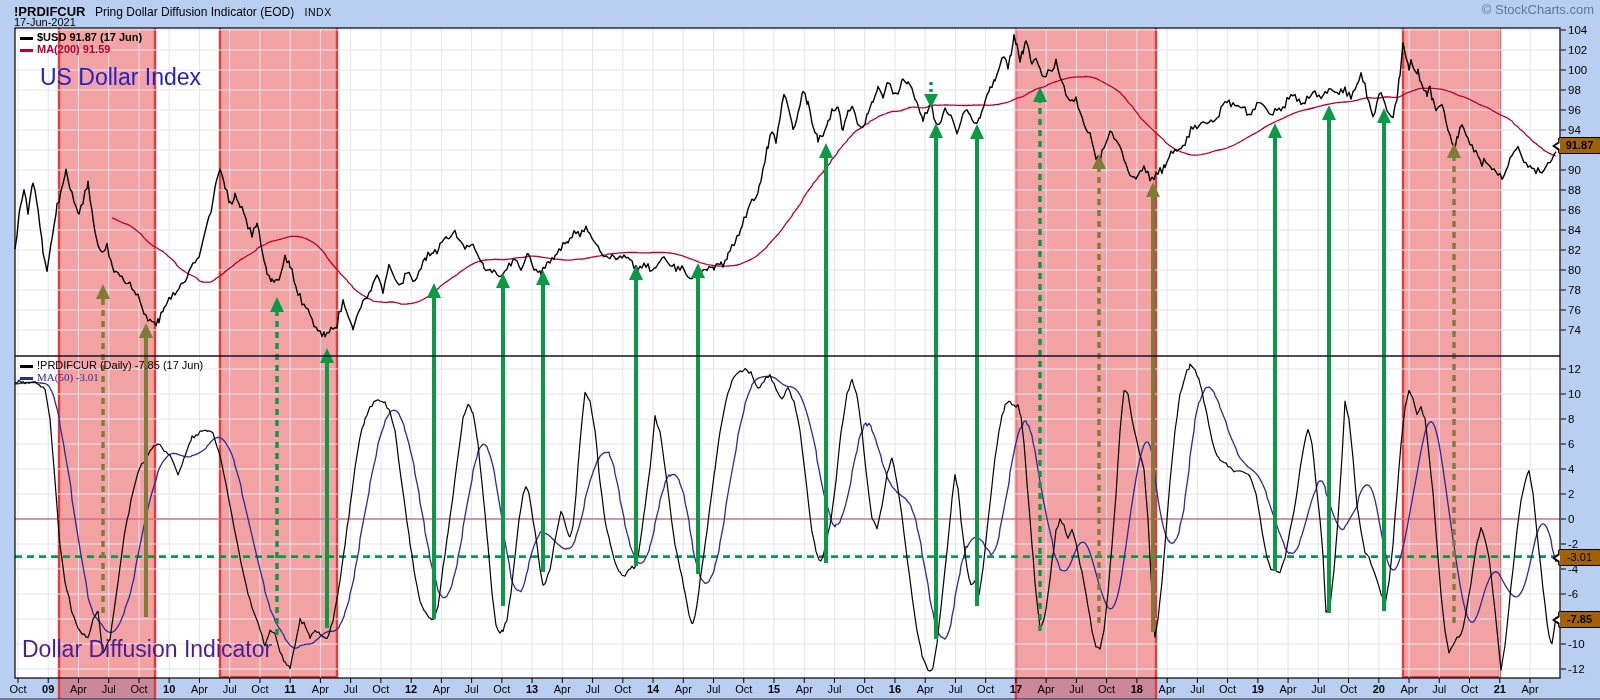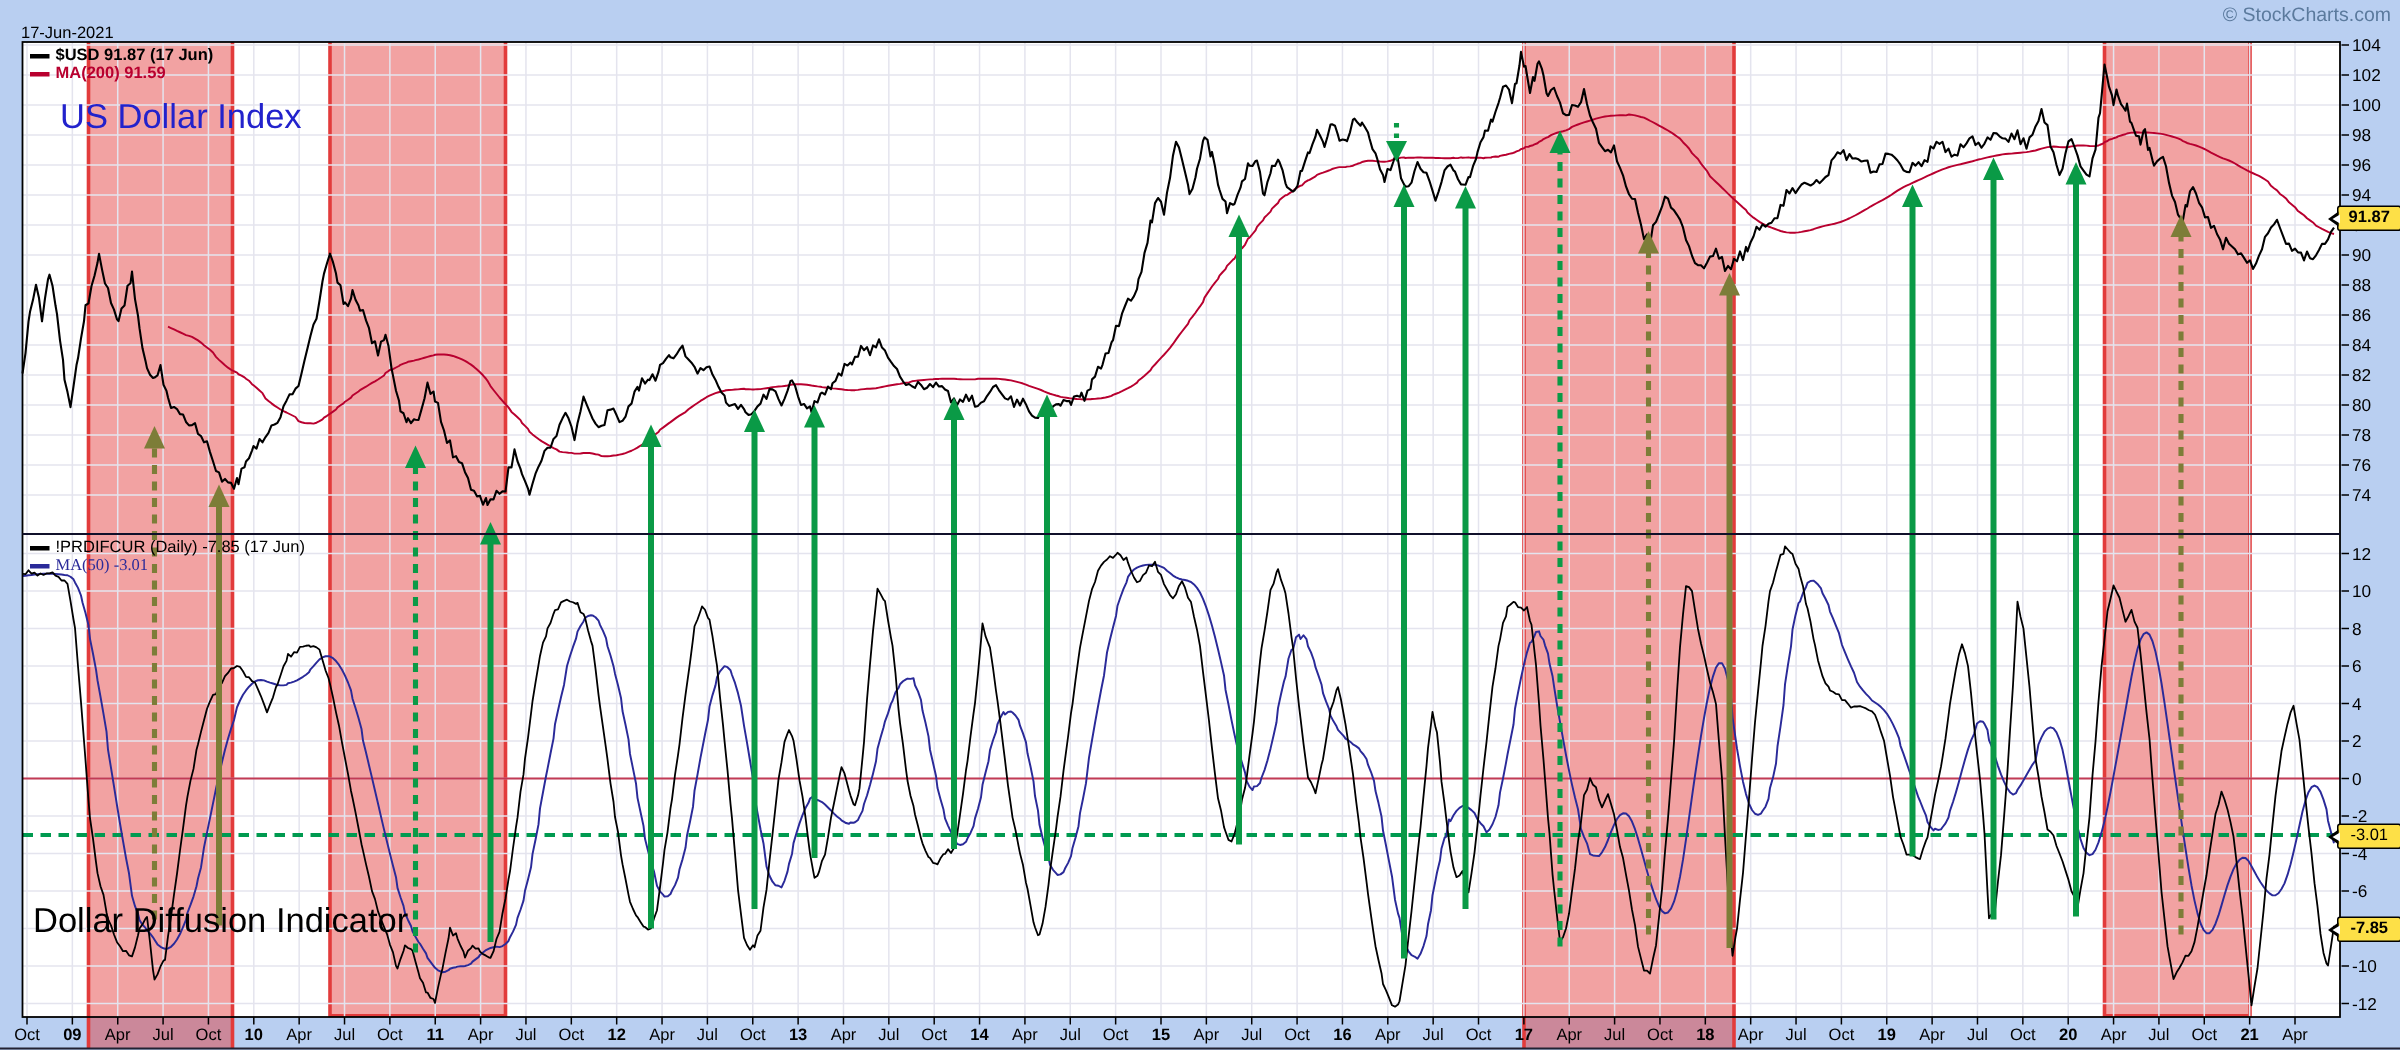--- a/index.html
+++ b/index.html
@@ -12,33 +12,38 @@
   .hdr .exch{font-size:10.5px;color:#000;margin-left:6px;letter-spacing:.5px;}
   .date{position:absolute;left:14px;top:16px;font-size:11px;color:#000;z-index:4;}
   .copyright{position:absolute;right:6px;top:2px;font-size:13px;color:#5b7a9d;z-index:4;}
   .ohlc{position:absolute;right:46px;top:13px;font-size:11.5px;color:#222;z-index:4;white-space:nowrap;}
   .ohlc b{color:#000;margin-left:9px;}
   .tri-up{display:inline-block;width:0;height:0;border-left:5px solid transparent;
           border-right:5px solid transparent;border-bottom:8px solid #2e9e5b;margin-left:5px;}
   .legend{position:absolute;z-index:4;font-size:11px;line-height:12px;white-space:nowrap;}
   .legend .sw{display:inline-block;width:13px;height:3px;vertical-align:middle;margin-right:4px;}
   .biglabel{position:absolute;z-index:4;font-size:23px;white-space:nowrap;}
-  .callout{position:absolute;left:1558px;width:41px;height:15px;background:#fde047;border:1.5px solid #000;
+  .callout{position:absolute;left:1558px;width:41px;height:15px;background:#a16207;border:1.5px solid #000;
            z-index:5;font-size:11px;text-align:center;line-height:15px;border-radius:2px;}
   .callout:before{content:"";position:absolute;left:-7px;top:3px;width:0;height:0;
            border-top:5px solid transparent;border-bottom:5px solid transparent;border-right:7px solid #000;}
   .callout:after{content:"";position:absolute;left:-4px;top:5px;width:0;height:0;
            border-top:3px solid transparent;border-bottom:3px solid transparent;border-right:5px solid #fff;}
   .bold{font-weight:bold;}
 </style>
 </head>
 <body>
 
 <div class="stage">
 
+  <div class="hdr">
+    <span class="sym">!PRDIFCUR</span>
+    <span class="ttl">Pring Dollar Diffusion Indicator (EOD)</span>
+    <span class="exch">INDX</span>
+  </div>
   <div class="date">17-Jun-2021</div>
   <div class="copyright">© StockCharts.com</div>
 
 
   <svg id="chart" width="1600" height="700">
       <rect x="15" y="28" width="1545" height="650" fill="#ffffff"></rect>
       <rect x="59" y="29" width="96" height="670" fill="rgba(226,48,48,0.45)"></rect>
       <line x1="59" y1="28" x2="59" y2="699" stroke="#e23b3b" stroke-width="2.4"></line>
       <line x1="155" y1="28" x2="155" y2="699" stroke="#e23b3b" stroke-width="2.4"></line>
       <rect x="220" y="29" width="117" height="649" fill="rgba(226,48,48,0.45)"></rect>
@@ -355,19 +360,19 @@
   <div class="legend" style="left:20px;top:359px;">
     <div>
       <span class="sw" style="background:#000;"></span><span style="color:#000;">!PRDIFCUR (Daily) -7.85 (17 Jun)</span>
     </div>
     <div>
       <span class="sw" style="background:#2a2a99;"></span><span style="color:#2a2a99;font-family:Liberation Serif, serif;">MA(50) -3.01</span>
     </div>
   </div>
 
   <div class="biglabel" style="left:30px;top:64px;color:#2222cc;margin-left:10px;">US Dollar Index</div>
-  <div class="biglabel" style="left:22px;top:600px;color:#000000;">Dollar Diffusion Indicator</div>
+  <div class="biglabel" style="left:22px;top:636px;color:#4c1d95;">Dollar Diffusion Indicator</div>
 
   <div class="callout bold" style="top:137px;">91.87</div>
   <div class="callout" style="top:549px;">-3.01</div>
   <div class="callout bold" style="top:611px;">-7.85</div>
 
 </div>
 
 </body></html>

